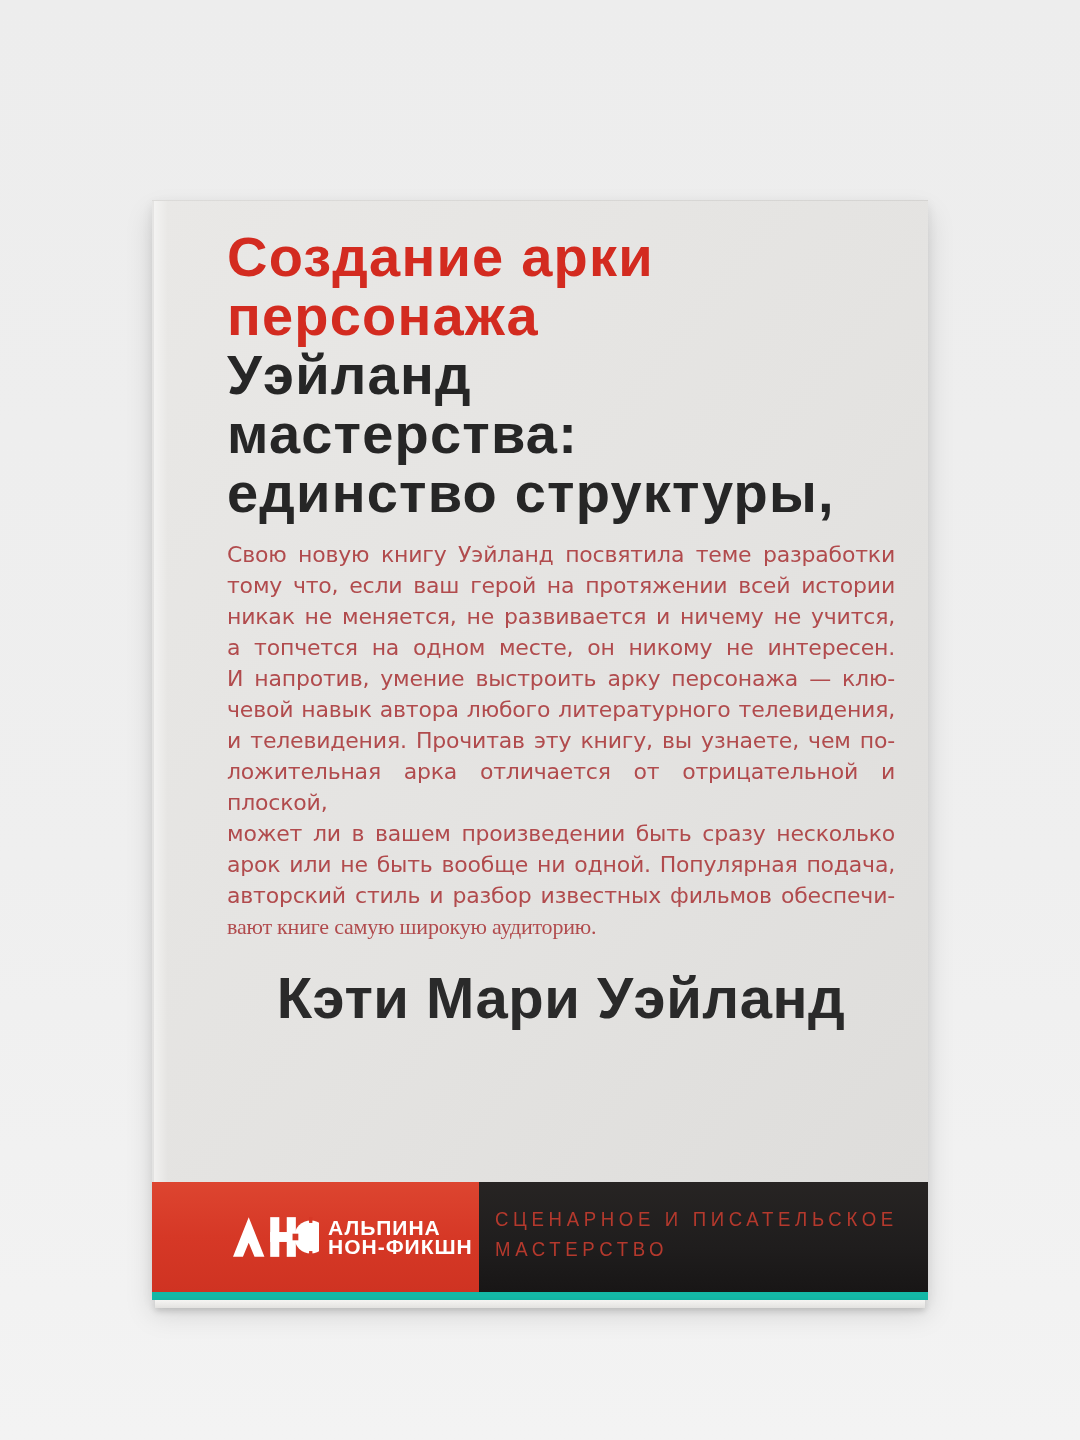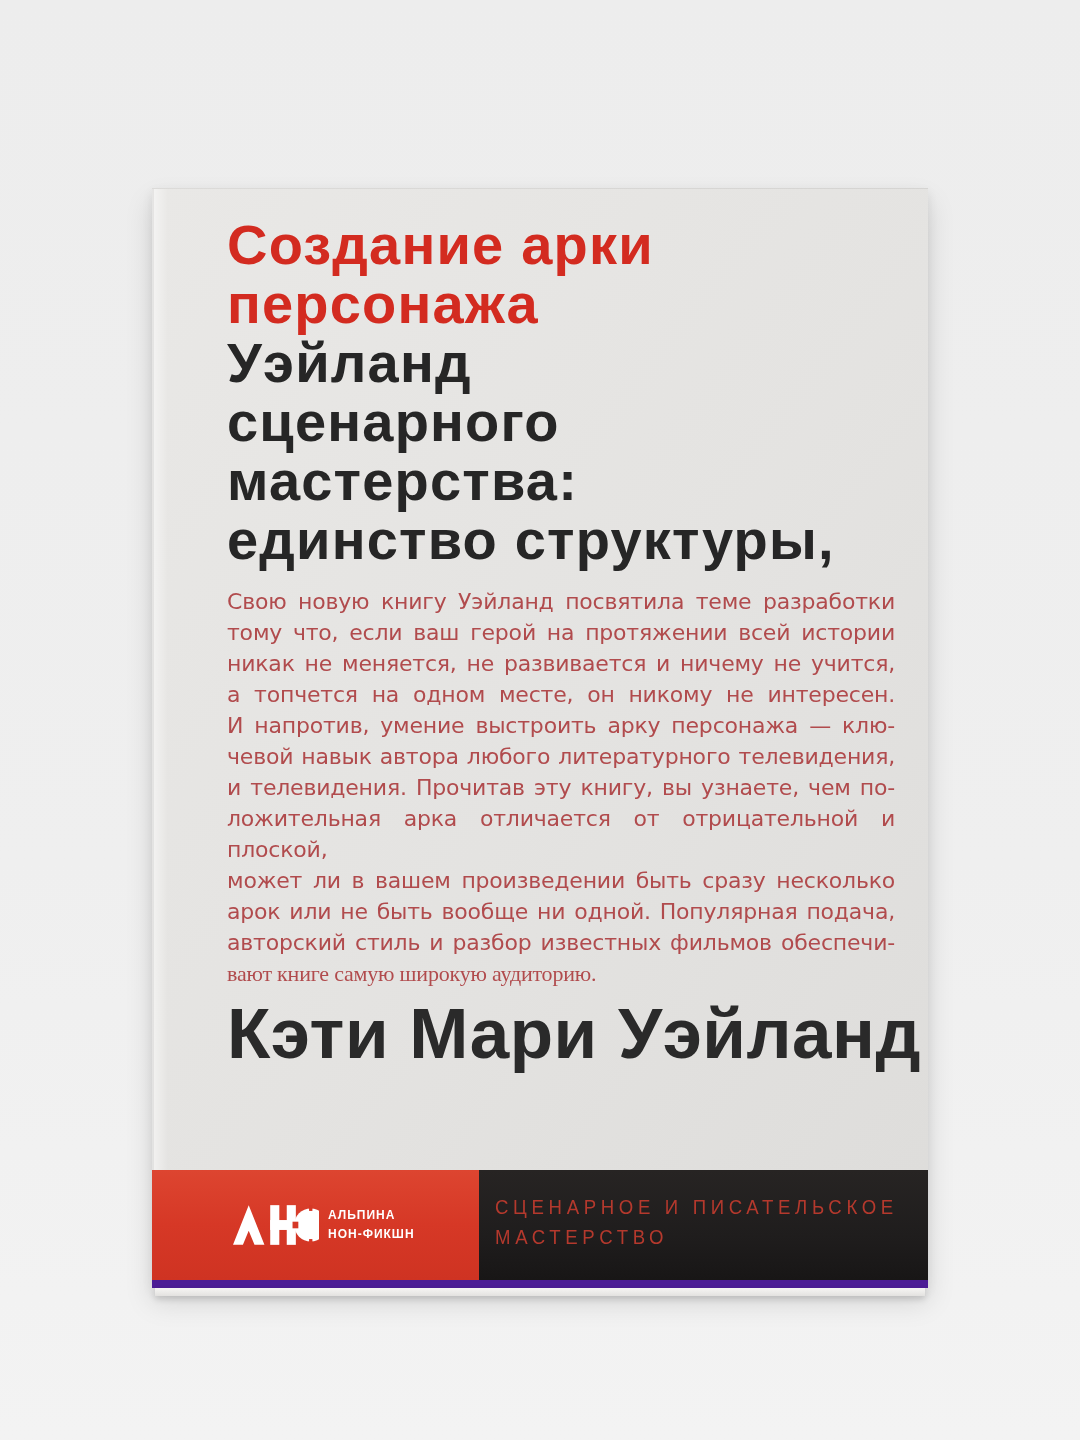--- a/index.html
+++ b/index.html
@@ -8,24 +8,24 @@
     background: linear-gradient(180deg, #ededed 0%, #efefef 60%, #f3f3f3 100%);
     font-family: "Liberation Sans", sans-serif;
     overflow: hidden;
     position: relative;
   }
   .stage { position: absolute; inset: 0; }
 
   
   .book {
     position: absolute;
-    left: 152px; top: 188px;
+    left: 152px; top: 200px;
     width: 776px; height: 1100px;
     box-shadow: 0 14px 26px rgba(0,0,0,0.13), 0 4px 10px rgba(0,0,0,0.08);
-    background: #4c1d95;
+    background: #14b8a6;
   }
   .cover {
     position: relative;
     width: 100%; height: 982px;
     background: linear-gradient(128deg, #e9e8e6 0%, #e4e3e1 55%, #dedddb 100%);
     box-sizing: border-box;
     padding: 26px 33px 0 75px;
     border-top: 1px solid rgba(0,0,0,0.04);
   }
   .cover::before {
@@ -60,23 +60,23 @@
     color: #b14b4d;
     font-size: 22px;
     line-height: 31px;
     letter-spacing: -0.2px;
   }
   .a-line { text-align: justify; text-align-last: justify; }
   .a-line.last { text-align-last: left; font-family: Liberation Serif, serif; }
 
   
   .author {
-    margin-top: 14px;
+    margin-top: 25px;
     font-weight: 700;
-    font-size: 71px;
+    font-size: 58px;
     line-height: 62px;
     color: #2a2a2a;
     letter-spacing: 0.5px;
     white-space: nowrap;
     text-align: center;
   }
 
   
   .band {
     position: relative;
@@ -95,21 +95,21 @@
     background: linear-gradient(180deg, #272423 0%, #1f1d1d 60%, #181616 100%);
     display: flex; flex-direction: column; justify-content: center;
     box-sizing: border-box;
     padding-left: 16px; padding-bottom: 6px;
   }
   .logo { display: flex; align-items: center; gap: 9px; }
   .logo svg { display: block; }
   .pub-name {
     color: #ffffff;
     font-weight: 700;
-    font-size: 12px;
+    font-size: 21px;
     line-height: 19px;
     letter-spacing: 1px;
     white-space: nowrap;
   }
   .series {
     color: #b5392d;
     font-size: 20px;
     line-height: 30px;
     letter-spacing: 5px;
     font-weight: 400;
@@ -135,21 +135,20 @@
 
     <div class="cover">
 
       <div class="title">
         <div class="h-line">Создание арки</div>
         <div class="h-line">персонажа</div>
       </div>
 
       <div class="subtitle">
         <div class="h-line">Уэйланд</div>
-        <div class="h-line">сценарного</div>
         <div class="h-line">мастерства:</div>
         <div class="h-line">единство структуры,</div>
       </div>
 
       <div class="annotation">
         <div class="a-line">Свою новую книгу Уэйланд посвятила теме разработки</div>
         <div class="a-line">тому что, если ваш герой на протяжении всей истории</div>
         <div class="a-line">никак не меняется, не развивается и ничему не учится,</div>
         <div class="a-line">а топчется на одном месте, он никому не интересен.</div>
         <div class="a-line">И напротив, умение выстроить арку персонажа — клю-</div>

